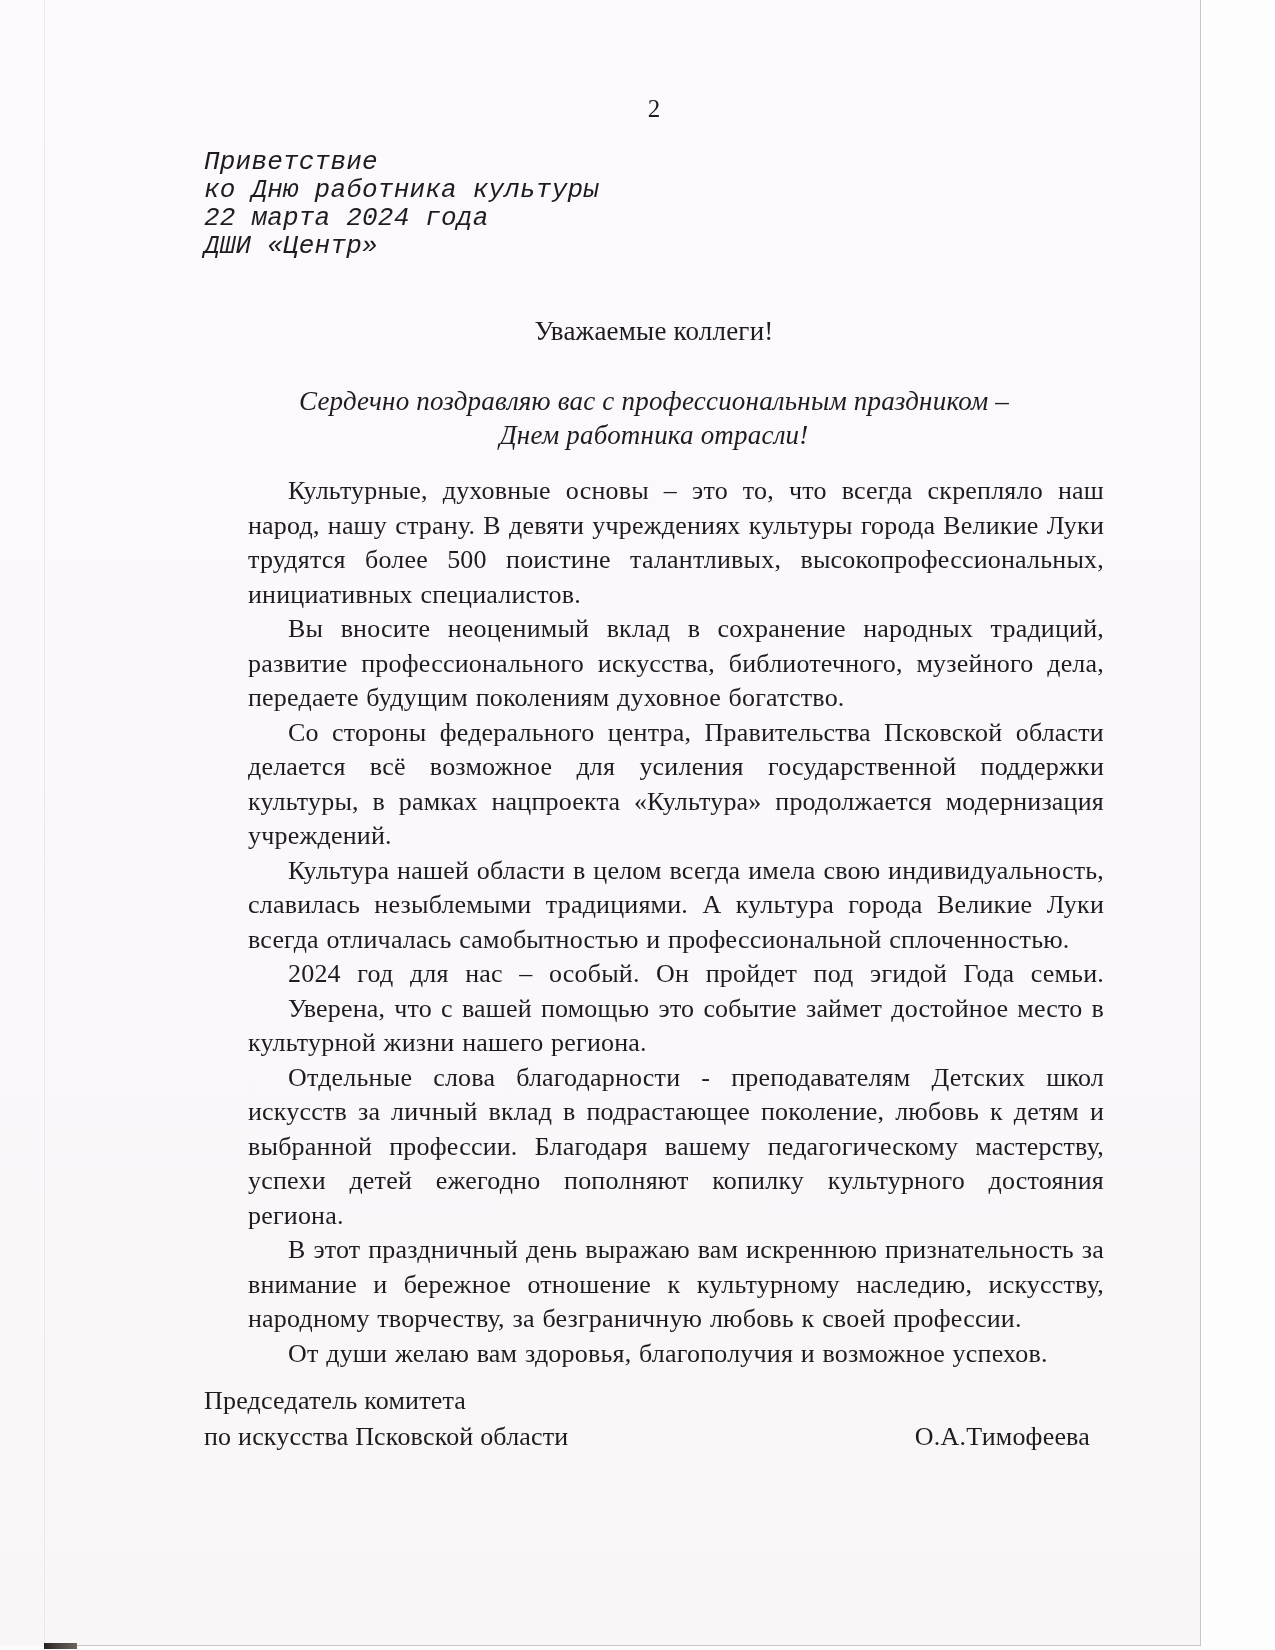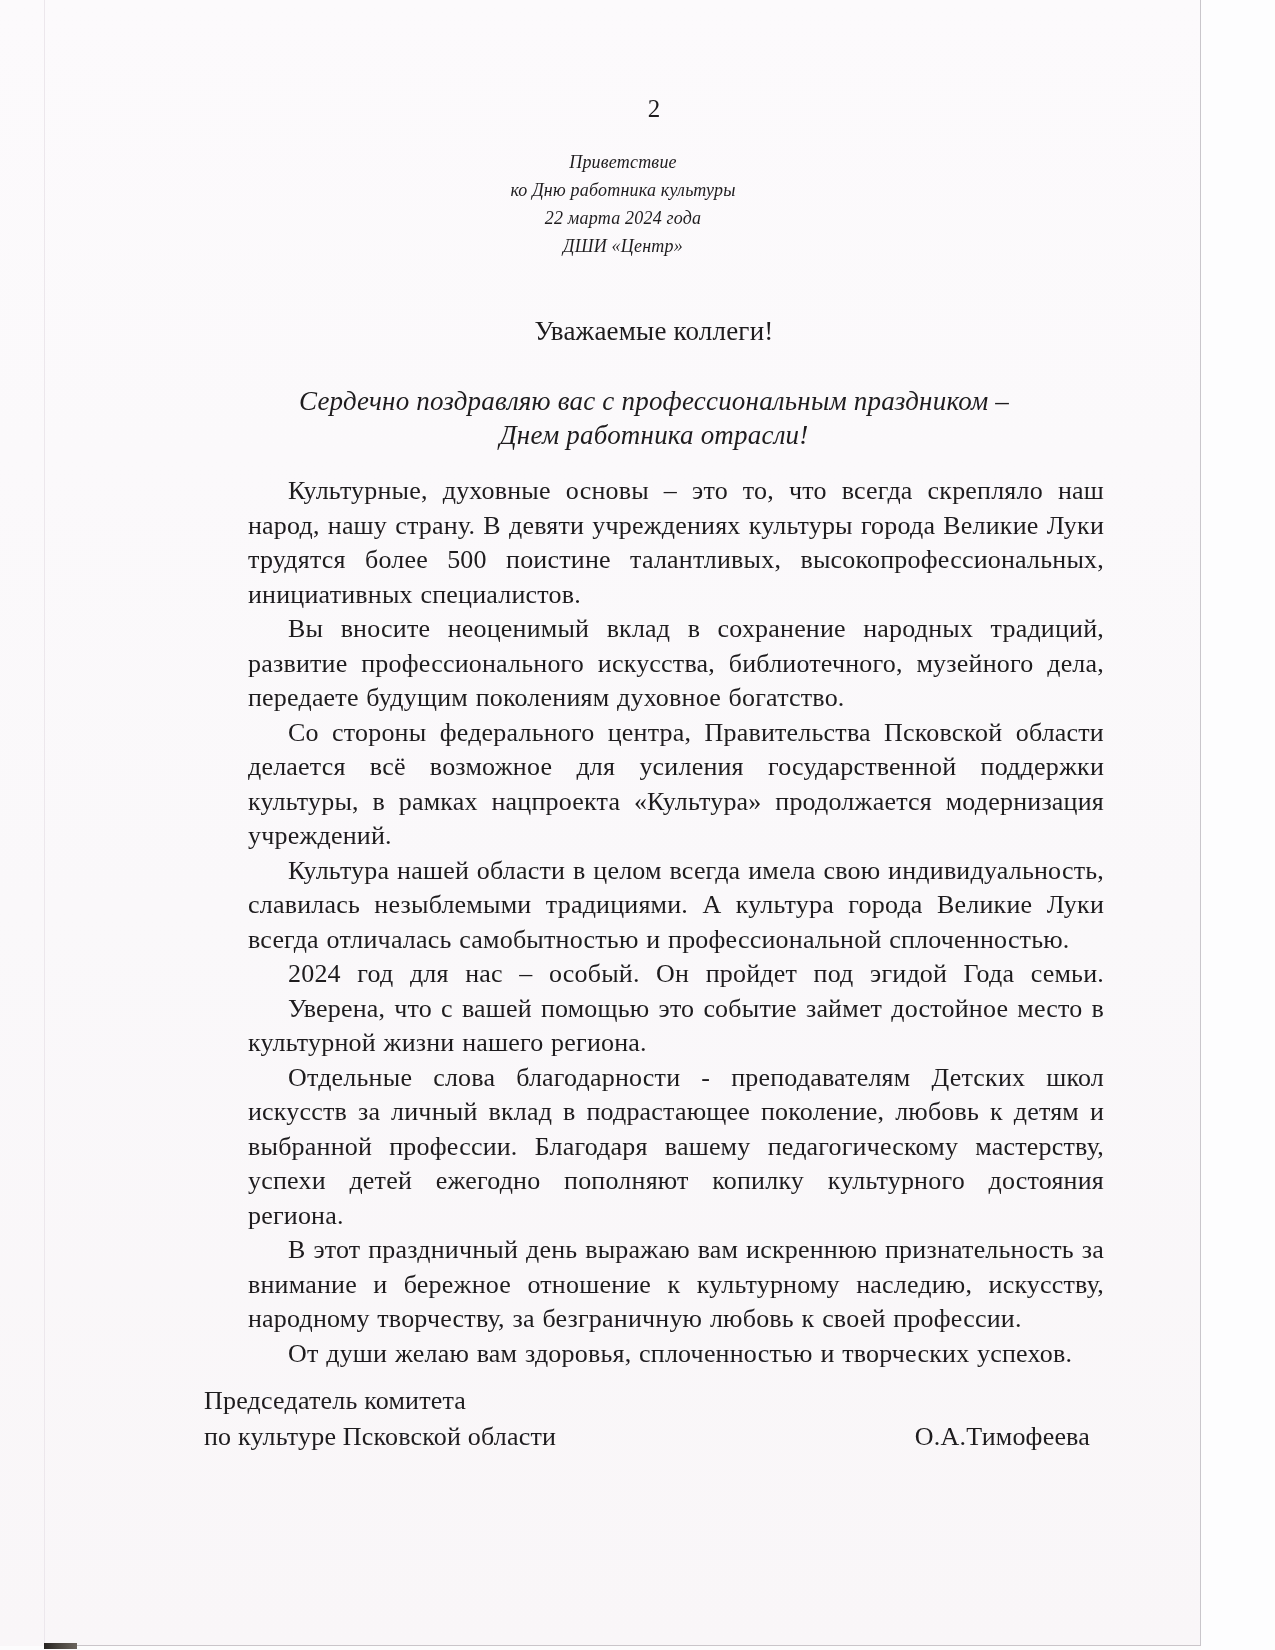--- a/index.html
+++ b/index.html
@@ -50,24 +50,25 @@
     letter-spacing: 0.2px;
   }
   .page-number {
     text-align: center;
     font-size: 25px;
     line-height: 30px;
   }
   .header-block {
     margin-top: 24px;
     padding-right: 62px;
-    text-align: center;
+    text-align: left;
     font-style: italic;
-    font-size: 18px;
+    font-size: 26px;
     line-height: 28px;
+    font-family: Liberation Mono, monospace;
   }
   .salutation {
     margin-top: 54px;
     text-align: center;
     font-size: 27px;
     line-height: 34px;
   }
   .greeting {
     margin-top: 36px;
     text-align: center;
@@ -129,25 +130,25 @@
 
     <div class="body-text">
       <p>Культурные, духовные основы – это то, что всегда скрепляло наш народ, нашу страну. В девяти учреждениях культуры города Великие Луки трудятся более 500 поистине талантливых, высокопрофессиональных, инициативных специалистов.</p>
       <p>Вы вносите неоценимый вклад в сохранение народных традиций, развитие профессионального искусства, библиотечного, музейного дела, передаете будущим поколениям духовное богатство.</p>
       <p>Со стороны федерального центра, Правительства Псковской области делается всё возможное для усиления государственной поддержки культуры, в рамках нацпроекта «Культура» продолжается модернизация учреждений.</p>
       <p>Культура нашей области в целом всегда имела свою индивидуальность, славилась незыблемыми традициями. А культура города Великие Луки всегда отличалась самобытностью и профессиональной сплоченностью.</p>
       <p class="full-justify">2024 год для нас – особый. Он пройдет под эгидой Года семьи.</p>
       <p>Уверена, что с вашей помощью это событие займет достойное место в культурной жизни нашего региона.</p>
       <p>Отдельные слова благодарности - преподавателям Детских школ искусств за личный вклад в подрастающее поколение, любовь к детям и выбранной профессии. Благодаря вашему педагогическому мастерству, успехи детей ежегодно пополняют копилку культурного достояния региона.</p>
       <p>В этот праздничный день выражаю вам искреннюю признательность за внимание и бережное отношение к культурному наследию, искусству, народному творчеству, за безграничную любовь к своей профессии.</p>
-      <p>От души желаю вам здоровья, сплоченностью и творческих успехов.</p>
+      <p>От души желаю вам здоровья, благополучия и возможное успехов.</p>
     </div>
 
     <div class="signature">
       <div>Председатель комитета</div>
       <div class="sig-row">
-        <span>по культуре Псковской области</span>
+        <span>по искусства Псковской области</span>
         <span>О.А.Тимофеева</span>
       </div>
     </div>
 
   </div>
 </div>
 
 </body></html>

